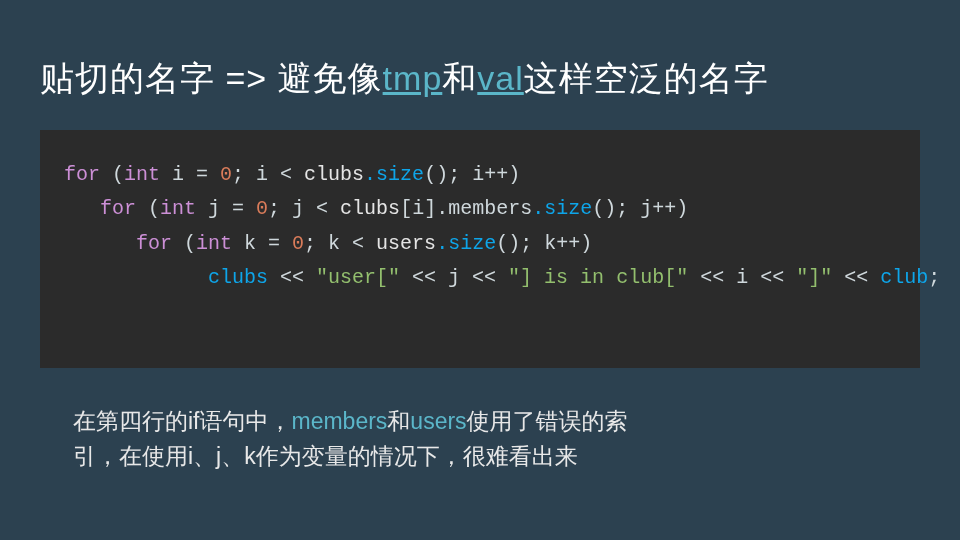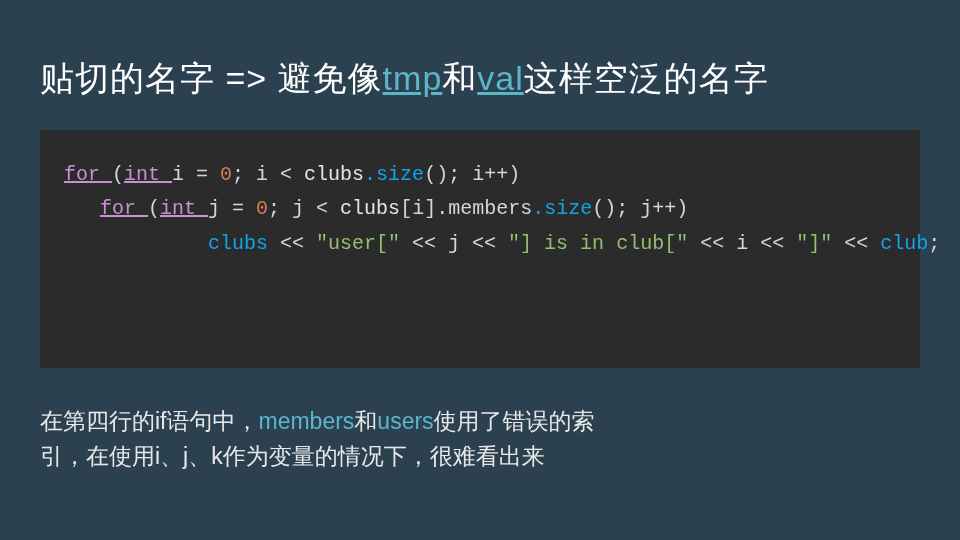--- a/index.html
+++ b/index.html
@@ -23,42 +23,44 @@
     padding: 28px 24px 40px 24px;
     min-height: 238px;
     font-family: Consolas, "Courier New", monospace;
   }
   .codeline {
     font-size: 20px;
     line-height: 1.72;
     white-space: pre;
     color: #cfd8dc;
   }
-  .kw   { color: #cc8fd6; text-decoration: underline; }   
+  .kw   { color: #cc8fd6; }   
   .num  { color: #da7c5a; }   
   .obj  { color: #e5e5e5; }   
   .fn   { color: #0ea5e9; }   
   .str  { color: #93bf6e; }   
   .op   { color: #cfd8dc; }
   .caption {
     margin-top: 36px;
     font-size: 23px;
     line-height: 1.5;
     color: #e8e8e8;
+    margin-left: 33px;
   }
   .caption .accent { color: #5bb6c9; }
 </style>
 </head>
 <body>
 
 <div class="title">
   <span>贴切的名字 =&gt; 避免像</span><span class="accent">tmp</span><span>和</span><span class="accent">val</span><span>这样空泛的名字</span>
 </div>
 
 <div class="codebox">
   <div class="codeline"><span class="kw">for </span><span class="op">(</span><span class="kw">int </span><span class="op">i = </span><span class="num">0</span><span class="op">; i &lt; </span><span class="obj">clubs</span><span class="fn">.size</span><span class="op">(); i++)</span></div>
   <div class="codeline">   <span class="kw">for </span><span class="op">(</span><span class="kw">int </span><span class="op">j = </span><span class="num">0</span><span class="op">; j &lt; </span><span class="obj">clubs</span><span class="op">[i].members</span><span class="fn">.size</span><span class="op">(); j++)</span></div>
+  <div class="codeline">      <span class="kw">for </span><span class="op">(</span><span class="kw">int </span><span class="op">k = </span><span class="num">0</span><span class="op">; k &lt; </span><span class="obj">users</span><span class="fn">.size</span><span class="op">(); k++)</span></div>
   <div class="codeline">            <span class="fn">clubs</span><span class="op"> &lt;&lt; </span><span class="str">"user["</span><span class="op"> &lt;&lt; j &lt;&lt; </span><span class="str">"] is in club["</span><span class="op"> &lt;&lt; i &lt;&lt; </span><span class="str">"]"</span><span class="op"> &lt;&lt; </span><span class="fn">club</span><span class="op">;</span></div>
 </div>
 
 <div class="caption">
   <span>在第四行的if语句中，</span><span class="accent">members</span><span>和</span><span class="accent">users</span><span>使用了错误的索</span><br><span>引，在使用i、j、k作为变量的情况下，很难看出来</span>
 </div>
 
 </body></html>

